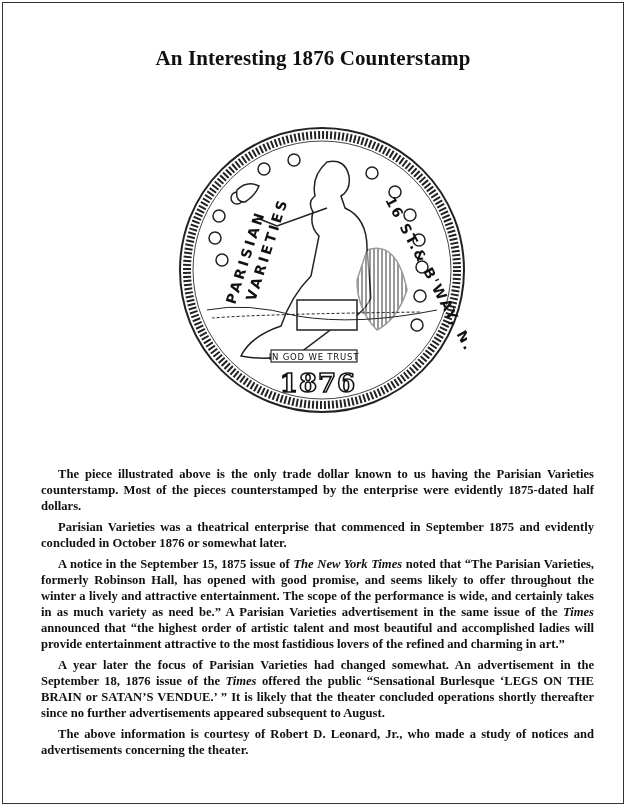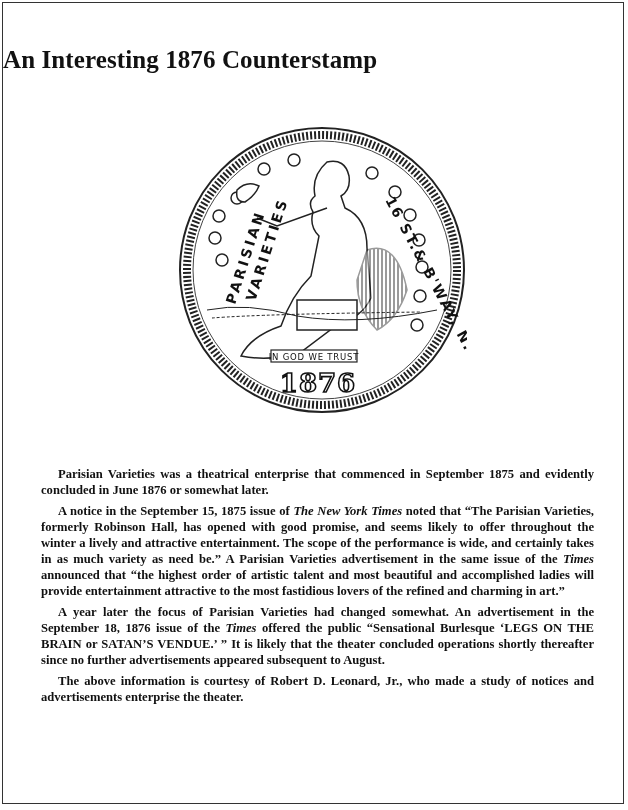--- a/index.html
+++ b/index.html
@@ -2,23 +2,23 @@
 <html><head>
   <meta charset="utf-8">
   <style>
     html, body { margin: 0; padding: 0; background: #ffffff; }
     body { width: 628px; height: 810px; position: relative; overflow: hidden; }
     .page {
       position: absolute; left: 2px; top: 2px; width: 622px; height: 802px;
       border: 1.5px solid #333; box-sizing: border-box; background: #fff;
     }
     .title {
-      position: absolute; left: 0; right: 0; top: 43px; text-align: left;
+      position: absolute; left: 0; right: 0; top: 43px; text-align: center;
       font-family: "Liberation Serif", "DejaVu Serif", serif;
-      font-weight: bold; font-size: 25px; color: #111; letter-spacing: 0.1px;
+      font-weight: bold; font-size: 21px; color: #111; letter-spacing: 0.1px;
     }
     .coin-wrap {
       position: absolute; left: 174px; top: 117px; width: 290px; height: 310px;
     }
     .coin-wrap svg { width: 100%; height: 100%; }
     .body-text {
       position: absolute; left: 38px; top: 463px; width: 553px;
       font-family: "Liberation Serif", "DejaVu Serif", serif;
       font-weight: bold; font-size: 12.6px; line-height: 16px; color: #111;
       text-align: justify;
@@ -82,18 +82,19 @@
       </g>
 
       <rect x="94" y="230" width="86" height="12" fill="#fff" stroke="#222" stroke-width="1.2"></rect>
       <text x="137" y="240" text-anchor="middle" font-family="DejaVu Sans, sans-serif" font-size="8.5" fill="#111" letter-spacing="0.8">IN GOD WE TRUST</text>
 
       <text x="141" y="272" text-anchor="middle" font-family="DejaVu Serif, serif" font-weight="bold" font-size="26" fill="#fff" stroke="#111" stroke-width="1.6" letter-spacing="1">1876</text>
     </svg>
   </div>
 
   <div class="body-text">
-    <p><span>Parisian Varieties was a theatrical enterprise that commenced in September 1875 and evidently concluded in June 1876 or somewhat later.</span></p>
+    <p><span>The piece illustrated above is the only trade dollar known to us having the Parisian Varieties counterstamp. Most of the pieces counterstamped by the enterprise were evidently 1875-dated half dollars.</span></p>
+    <p><span>Parisian Varieties was a theatrical enterprise that commenced in September 1875 and evidently concluded in October 1876 or somewhat later.</span></p>
     <p><span>A notice in the September 15, 1875 issue of </span><i>The New York Times</i><span> noted that “The Parisian Varieties, formerly Robinson Hall, has opened with good promise, and seems likely to offer throughout the winter a lively and attractive entertainment. The scope of the performance is wide, and certainly takes in as much variety as need be.” A Parisian Varieties advertisement in the same issue of the </span><i>Times</i><span> announced that “the highest order of artistic talent and most beautiful and accomplished ladies will provide entertainment attractive to the most fastidious lovers of the refined and charming in art.”</span></p>
     <p><span>A year later the focus of Parisian Varieties had changed somewhat. An advertisement in the September 18, 1876 issue of the </span><i>Times</i><span> offered the public “Sensational Burlesque ‘LEGS ON THE BRAIN or SATAN’S VENDUE.’ ” It is likely that the theater concluded operations shortly thereafter since no further advertisements appeared subsequent to August.</span></p>
-    <p><span>The above information is courtesy of Robert D. Leonard, Jr., who made a study of notices and advertisements enterprise the theater.</span></p>
+    <p><span>The above information is courtesy of Robert D. Leonard, Jr., who made a study of notices and advertisements concerning the theater.</span></p>
   </div>
 </div>
 
 </body></html>

